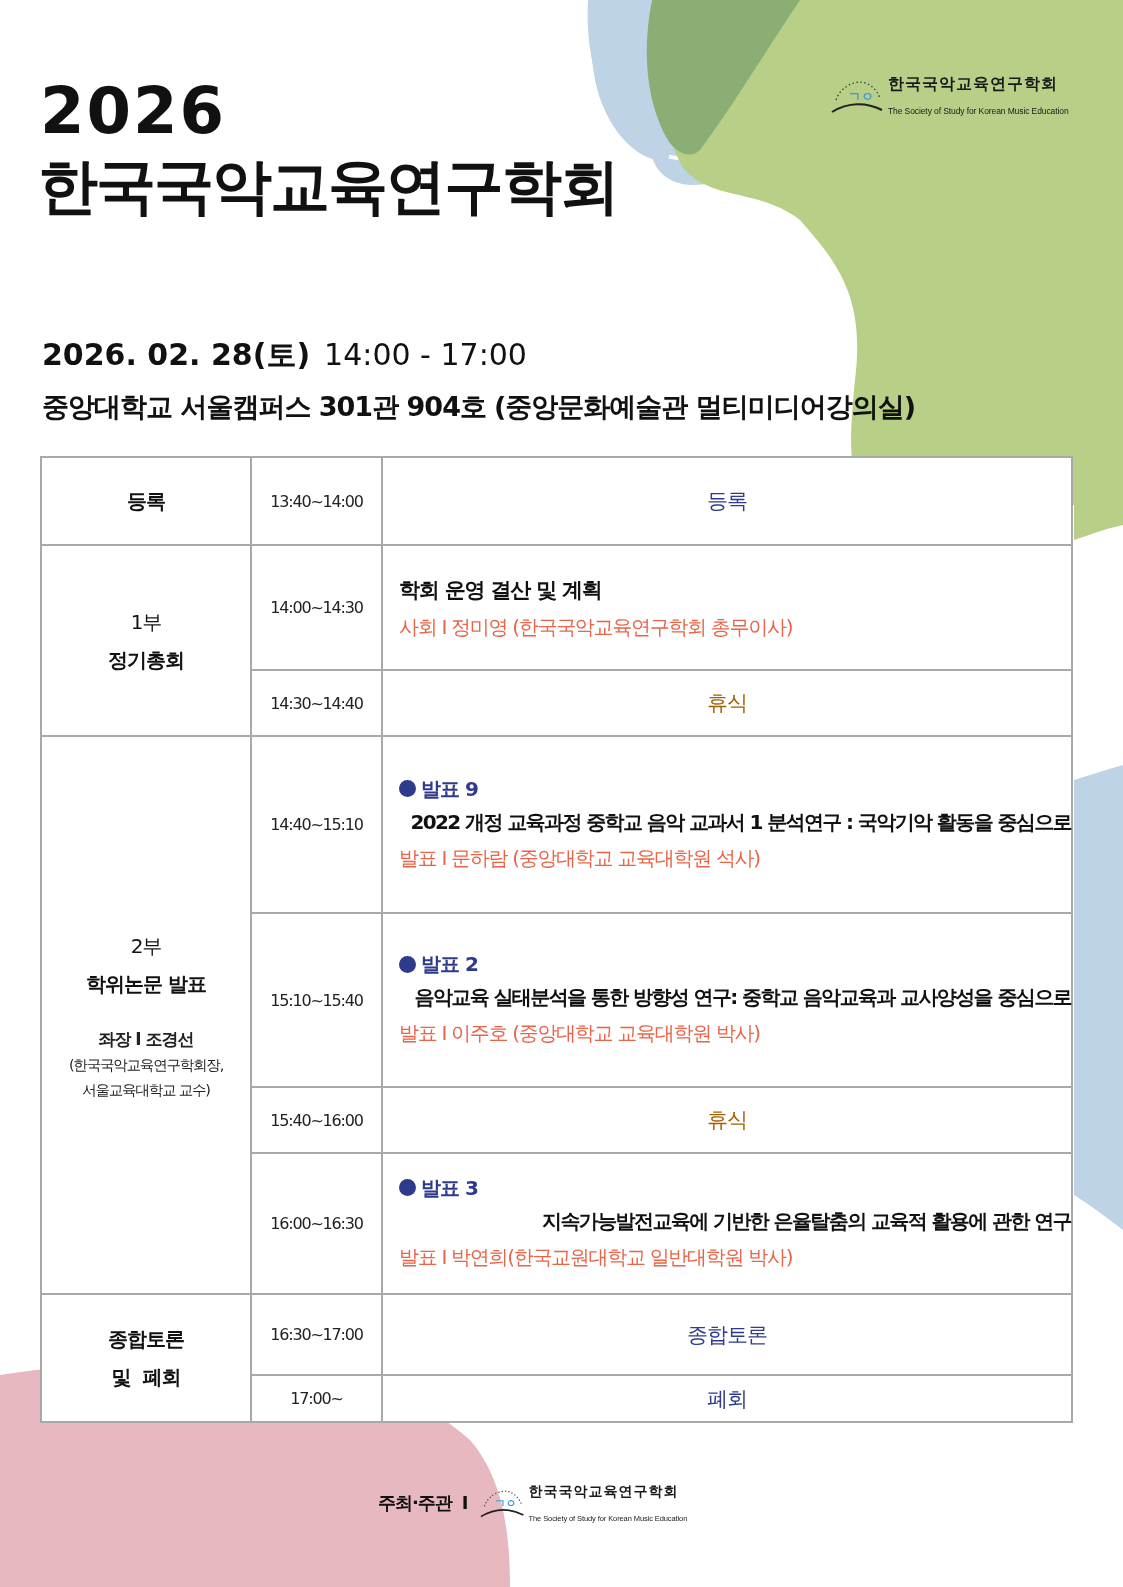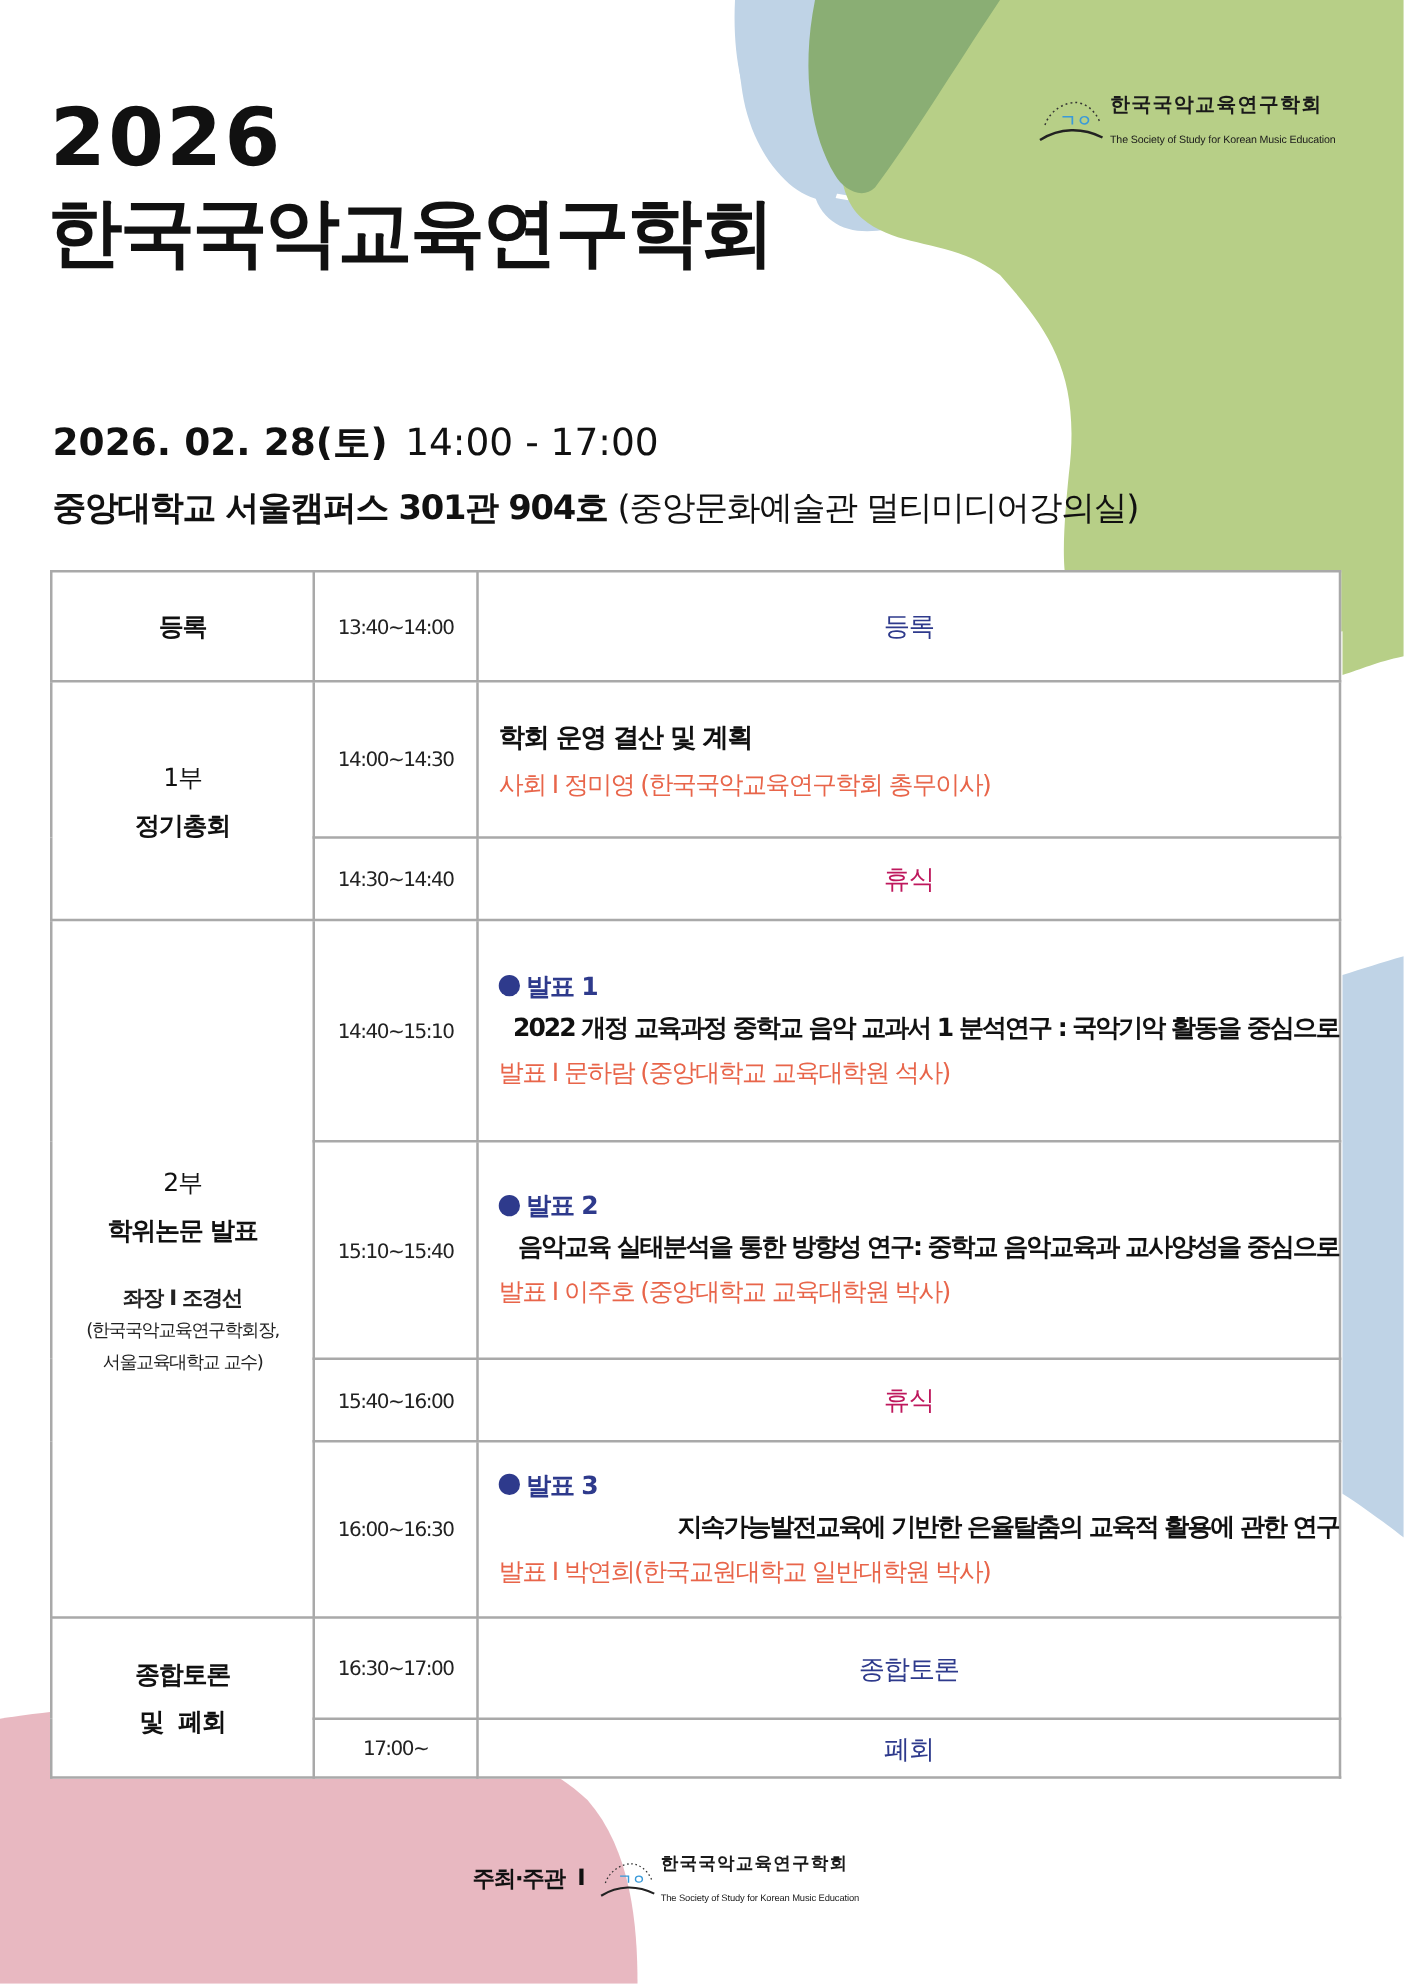--- a/index.html
+++ b/index.html
@@ -18,32 +18,32 @@
 
   .title-year { position: absolute; left: 40px; top: 76px; font-family: "DejaVu Sans", sans-serif; font-weight: bold; font-size: 64px; letter-spacing: 2px; line-height: 70px; color: #111; }
   .title-org { position: absolute; left: 38px; top: 148px; font-family: "DejaVu Sans", sans-serif; font-weight: bold; font-size: 60px; letter-spacing: -2px; line-height: 76px; color: #111; }
   .title-event { position: absolute; left: 38px; top: 228px; font-family: "DejaVu Sans", sans-serif; font-weight: bold; font-size: 60px; letter-spacing: -2px; line-height: 76px; color: #e8654a; }
 
   .date-line { position: absolute; left: 42px; top: 335px; font-size: 30px; line-height: 40px; white-space: nowrap; }
   .date-line .date { font-weight: bold; letter-spacing: 0px; }
   .date-line .time { font-weight: normal; margin-left: 14px; }
   .venue-line { position: absolute; left: 42px; top: 388px; font-size: 27px; line-height: 38px; white-space: nowrap; letter-spacing: -1px; }
   .venue-line .venue-main { font-weight: bold; }
-  .venue-line .venue-sub { font-weight: normal; margin-left: 8px; }
+  .venue-line .venue-sub { font-weight: bold; margin-left: 8px; }
 
   .schedule { position: absolute; left: 40px; top: 456px; width: 1033px; border-collapse: collapse; background: #ffffff; border: 2px solid #a9a9a9; }
   .schedule td { border: 2px solid #a9a9a9; vertical-align: middle; }
   .col-section { width: 210px; text-align: center; }
   .col-time { width: 131px; text-align: center; font-size: 16px; letter-spacing: -1.2px; color: #222; }
   .col-content { padding-left: 16px; }
   .sec-title { font-weight: bold; font-size: 20px; line-height: 38px; letter-spacing: -1px; color: #111; }
   .sec-sub { font-size: 17px; font-weight: bold; line-height: 28px; letter-spacing: -1px; color: #222; }
   .sec-note { font-size: 14.5px; line-height: 25px; letter-spacing: -1.2px; color: #222; }
   .center-blue { text-align: center; font-size: 21px; color: #2e3a8c; padding-left: 0; letter-spacing: -1px; }
-  .center-black { text-align: center; font-size: 21px; color: #be185d; padding-left: 0; letter-spacing: -1px; }
+  .center-black { text-align: center; font-size: 21px; color: #a16207; padding-left: 0; letter-spacing: -1px; }
   .pres-label { display: flex; align-items: center; font-size: 20px; font-weight: bold; color: #2e3a8c; line-height: 30px; letter-spacing: -1px; }
   .pres-dot { width: 17px; height: 17px; border-radius: 50%; background: #2e3a8c; margin-right: 5px; display: inline-block; }
   .pres-title { font-size: 20px; font-weight: bold; line-height: 36px; letter-spacing: -1.6px; color: #111; white-space: nowrap; text-align: right; }
   .pres-speaker { font-size: 20px; line-height: 36px; letter-spacing: -1.3px; color: #e8654a; white-space: nowrap; }
   .item-title { font-size: 21px; font-weight: bold; line-height: 38px; letter-spacing: -1.2px; color: #111; }
 
   .footer { position: absolute; left: 378px; top: 1481px; display: flex; align-items: center; }
   .footer-label { font-size: 18px; font-weight: bold; letter-spacing: -1px; color: #111; }
   .footer-sep { font-size: 18px; font-weight: bold; margin: 0 10px; color: #111; }
   .footer .logo-kr { font-size: 14px; }
@@ -125,21 +125,21 @@
         <div class="sec-title">학위논문 발표</div>
         <div style="height:22px;"></div>
         <div class="sec-sub">좌장 I 조경선</div>
         <div class="sec-note">(한국국악교육연구학회장,</div>
         <div class="sec-note">서울교육대학교 교수)</div>
       </td>
       <td class="col-time">14:40~15:10</td>
       <td class="col-content">
         <div class="pres-label">
               <span class="pres-dot"></span>
-              <span>발표 1</span>
+              <span>발표 9</span>
             </div>
         <div class="pres-title">2022 개정 교육과정 중학교 음악 교과서 1 분석연구 : 국악기악 활동을 중심으로</div>
         <div class="pres-speaker">발표 I 문하람 (중앙대학교 교육대학원 석사)</div>
       </td>
     </tr>
     <tr style="height:174px;">
       <td class="col-time">15:10~15:40</td>
       <td class="col-content">
         <div class="pres-label">
               <span class="pres-dot"></span>

